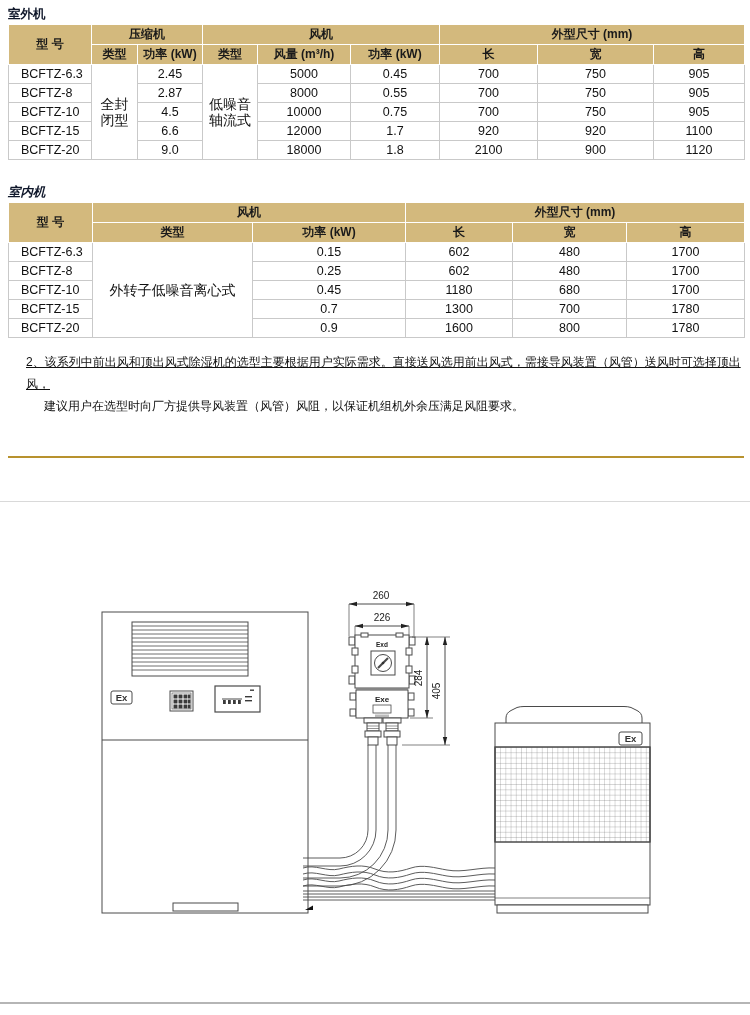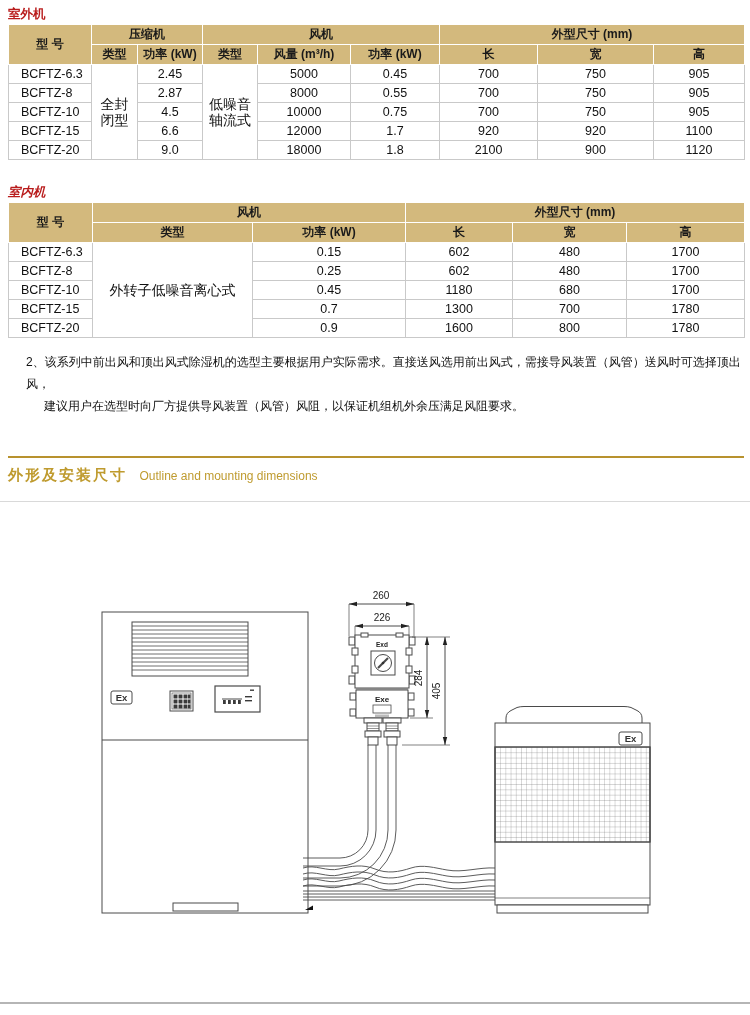--- a/index.html
+++ b/index.html
@@ -1,34 +1,34 @@
 <!DOCTYPE html>
 <html><head>
 <meta charset="utf-8">
 <style>
   * { margin:0; padding:0; box-sizing:border-box; }
   body { background:#fff; font-family:"Liberation Sans","DejaVu Sans",sans-serif; }
   .page { position:relative; width:750px; height:1015px; background:#ffffff; overflow:hidden; }
 
-  .sec-title { position:absolute; left:8px; font-size:12.5px; font-weight:bold; color:#b91c1c; }
+  .sec-title { position:absolute; left:8px; font-size:12.5px; font-weight:bold; color:#0f172a; }
 
   table.spec { position:absolute; left:8px; width:736px; border-collapse:collapse; table-layout:fixed; }
   table.spec th {
     background:#d3b97d; color:#1a1a1a; font-size:12px; font-weight:bold;
     border:1px solid #ffffff; height:20px; text-align:center; padding:0 2px;
   }
   table.spec td {
     background:#fff; color:#111; font-size:12.5px; border:1px solid #c9c9c9;
     height:19px; text-align:center; padding:0 2px; line-height:1.15;
   }
   table.spec td.model { text-align:left; padding-left:12px;border-radius:9px; }
   table.spec td.merged { font-size:14px;margin-left:10px; }
 
   .notes { position:absolute; left:8px; top:351px; width:736px; font-size:12px; color:#111; line-height:22px; }
-  .notes .n2 { padding-left:18px; }
+  .notes .n2 { padding-left:18px;text-decoration:underline; }
   .notes .n3 { padding-left:36px; }
 
   .gold-rule { position:absolute; left:8px; top:456px; width:736px; height:2px; background:#b8922e; }
   .heading { position:absolute; left:8px; top:466px; white-space:nowrap; }
   .heading .zh { font-size:15px; font-weight:bold; color:#bf9b2f; letter-spacing:2px; }
   .heading .en { font-size:12px; color:#bf9b2f; margin-left:8px; }
   .gray-rule { position:absolute; left:0; top:501px; width:750px; height:1px; background:#d9d9d9; }
   .bottom-rule { position:absolute; left:0; top:1002px; width:750px; height:2px; background:#b5b5b5; }
 
   .drawing { position:absolute; left:0; top:548px; width:750px; height:450px; }
@@ -182,24 +182,20 @@
     </tr>
   </tbody>
     </table>
 
   <div class="notes">
     <div class="n2">2、该系列中前出风和顶出风式除湿机的选型主要根据用户实际需求。直接送风选用前出风式，需接导风装置（风管）送风时可选择顶出风，</div>
     <div class="n3">建议用户在选型时向厂方提供导风装置（风管）风阻，以保证机组机外余压满足风阻要求。</div>
   </div>
 
   <div class="gold-rule"></div>
-  <div class="heading">
-    <span class="zh">外形及安装尺寸</span>
-    <span class="en">Outline and mounting dimensions</span>
-  </div>
   <div class="gray-rule"></div>
 
   <div class="drawing">
     <svg width="750" height="450" viewBox="0 0 750 450" fill="none" stroke="#4a4a4a" stroke-width="1">
       <defs>
         <pattern id="mesh" x="495" y="199" width="5.2" height="5.3" patternUnits="userSpaceOnUse">
           <path d="M5.2,0 H0 V5.3" stroke="#6a6a6a" stroke-width="0.5" fill="none"></path>
         </pattern>
       </defs>
 

